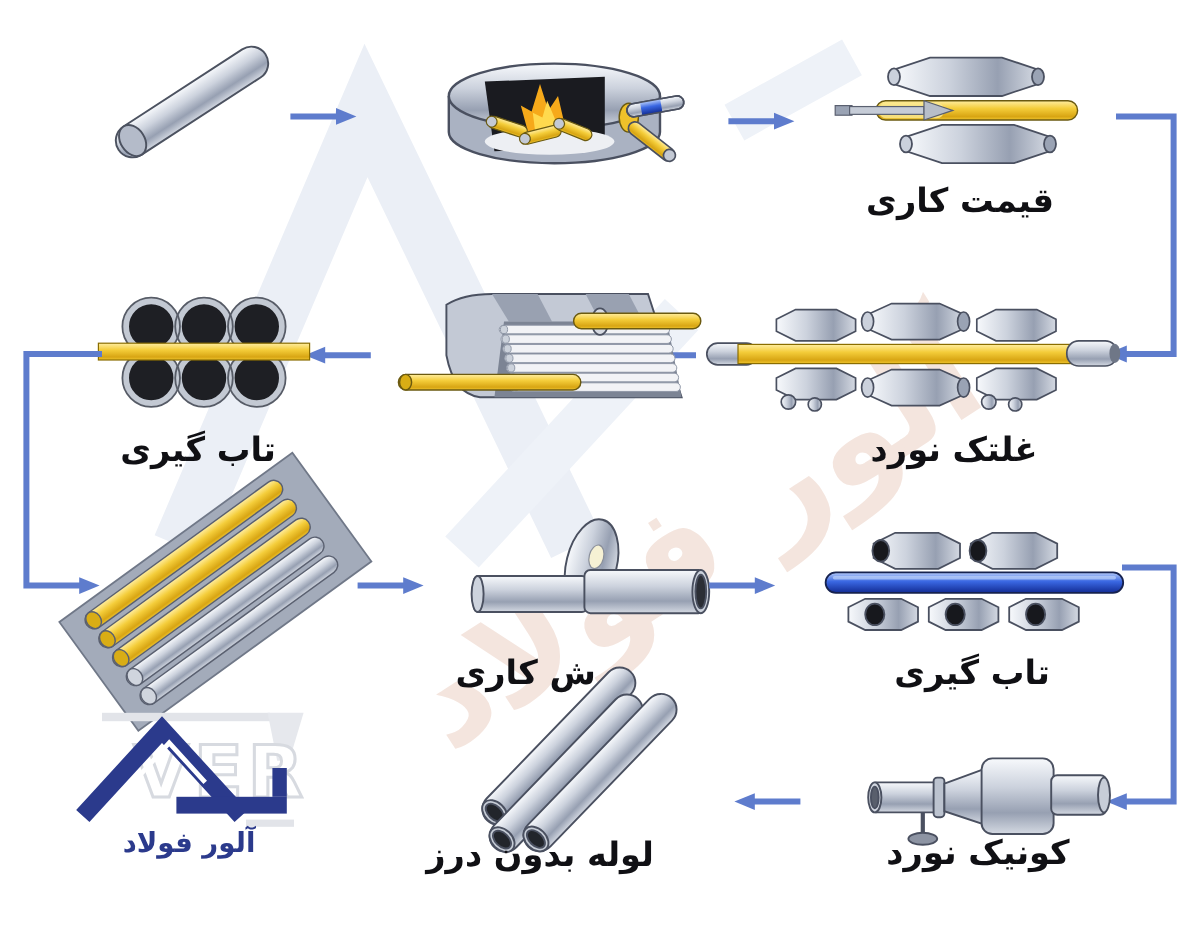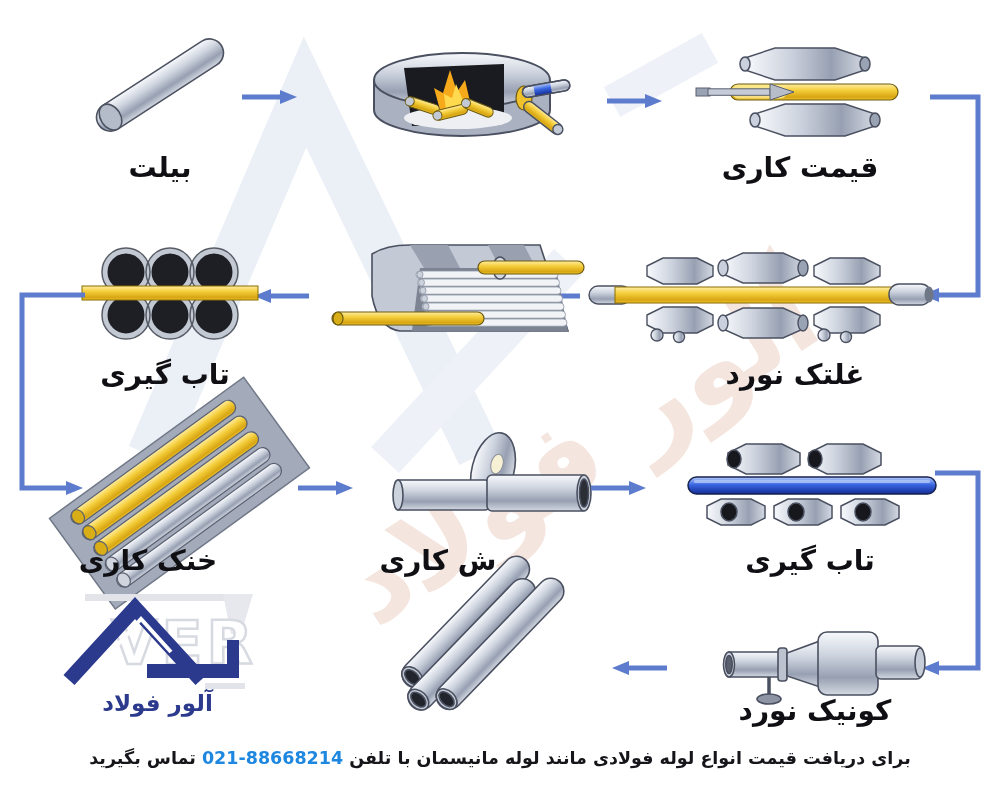--- a/index.html
+++ b/index.html
@@ -59,21 +59,20 @@
   <div class="wm-text">آلور فولاد</div>
 
   <div class="abs" style="left:85px;top:28px">
     <svg width="150" height="115">
       <g transform="rotate(-33 75 57)" stroke="#4c5260" stroke-width="1.6">
         <rect x="2" y="43" width="146" height="28" rx="14" fill="url(#gmV)"></rect>
         <ellipse cx="16" cy="57" rx="10" ry="14" fill="#b4bbc9"></ellipse>
       </g>
     </svg>
   </div>
-  <div class="step-label" style="left:60px;top:153px;width:200px">بیلت</div>
 
   <svg class="abs" style="left:240px;top:88px" width="58" height="18">
     <line x1="2" y1="9" x2="42" y2="9" stroke="#5e7ccd" stroke-width="5"></line>
     <polygon points="40,2 57,9 40,16" fill="#5e7ccd"></polygon>
   </svg>
 
   <div class="abs" style="left:362px;top:38px">
     <svg width="200" height="115">
       <g stroke="#4a5060" stroke-width="2">
         <path d="M12,42 L12,72 A88,26 0 0 0 188,72 L188,42" fill="#aab2c2"></path>
@@ -252,21 +251,20 @@
           <rect x="12" y="65" width="200" height="15" rx="7.5" fill="url(#gY)"></rect>
             <ellipse cx="19" cy="72.5" rx="6" ry="7.5" fill="#d9ad15"></ellipse>
           <rect x="12" y="84.5" width="200" height="15" rx="7.5" fill="url(#gmV)"></rect>
             <ellipse cx="19" cy="92" rx="6" ry="7.5" fill="#d0d5de"></ellipse>
           <rect x="12" y="104" width="200" height="15" rx="7.5" fill="url(#gmV)"></rect>
             <ellipse cx="19" cy="111.5" rx="6" ry="7.5" fill="#d0d5de"></ellipse>
         </g>
       </g>
     </svg>
   </div>
-  <div class="step-label" style="left:48px;top:546px;width:200px">خنک کاری</div>
 
   <svg class="abs" style="left:296px;top:479px" width="58" height="18">
     <line x1="2" y1="9" x2="42" y2="9" stroke="#5e7ccd" stroke-width="5"></line>
     <polygon points="40,2 57,9 40,16" fill="#5e7ccd"></polygon>
   </svg>
 
   <div class="abs" style="left:385px;top:428px">
     <svg width="220" height="115">
       <ellipse cx="108" cy="42" rx="21" ry="38" transform="rotate(14 108 42)" fill="url(#gmX)" stroke="#4a5060" stroke-width="1.6"></ellipse>
       <ellipse cx="112" cy="36" rx="6" ry="10" transform="rotate(14 112 36)" fill="#f6f1d4" stroke="#8a8f9b" stroke-width="1"></ellipse>
@@ -344,34 +342,30 @@
           <ellipse cx="17" cy="49" rx="5.5" ry="9" fill="#22252b"></ellipse>
         <rect x="-4" y="56" width="172" height="26" rx="13" fill="url(#gmV)"></rect>
         <ellipse cx="5" cy="69" rx="8.5" ry="12" fill="#c6ccd6"></ellipse>
           <ellipse cx="5" cy="69" rx="5.5" ry="9" fill="#22252b"></ellipse>
         <rect x="16" y="76" width="172" height="26" rx="13" fill="url(#gmV)"></rect>
         <ellipse cx="25" cy="89" rx="8.5" ry="12" fill="#c6ccd6"></ellipse>
           <ellipse cx="25" cy="89" rx="5.5" ry="9" fill="#22252b"></ellipse>
       </g>
     </svg>
   </div>
+  <div class="step-label" style="left:345px;top:698px;width:210px">لوله بدون درز</div>
 
   <div class="abs" style="left:55px;top:588px">
     <svg width="205" height="100">
       <rect x="30" y="6" width="140" height="7" fill="#e2e4e9"></rect>
       <polygon points="168,6 198,6 186,46 176,46" fill="#e6e8ed"></polygon>
       <text x="56" y="76" font-size="60" font-weight="bold" fill="#ffffff" stroke="#d7dae0" stroke-width="2.5" font-family="DejaVu Sans, sans-serif" letter-spacing="4">VER</text>
       <path d="M14,92 L80,20 L146,92" fill="none" stroke="#2b3a8c" stroke-width="15"></path>
       <path d="M27,96 L86,31 L116,64" fill="none" stroke="#ffffff" stroke-width="4"></path>
       <rect x="92" y="76" width="92" height="14" fill="#2b3a8c"></rect>
       <rect x="172" y="52" width="12" height="24" fill="#2b3a8c"></rect>
       <rect x="150" y="95" width="40" height="6" fill="#e2e4e9"></rect>
     </svg>
   </div>
   <div class="logo-label" style="left:55px;top:690px;width:205px">آلور فولاد</div>
 
-  <div class="footer" dir="rtl">
-    <span>برای دریافت قیمت انواع لوله فولادی مانند لوله مانیسمان با تلفن</span>
-    <span class="phone" dir="ltr">021-88668214</span>
-    <span>تماس بگیرید</span>
-  </div>
 
 </div>
 
 </body></html>

